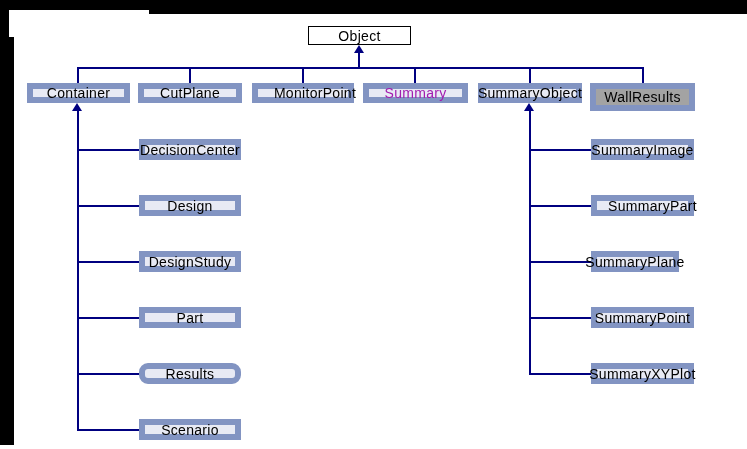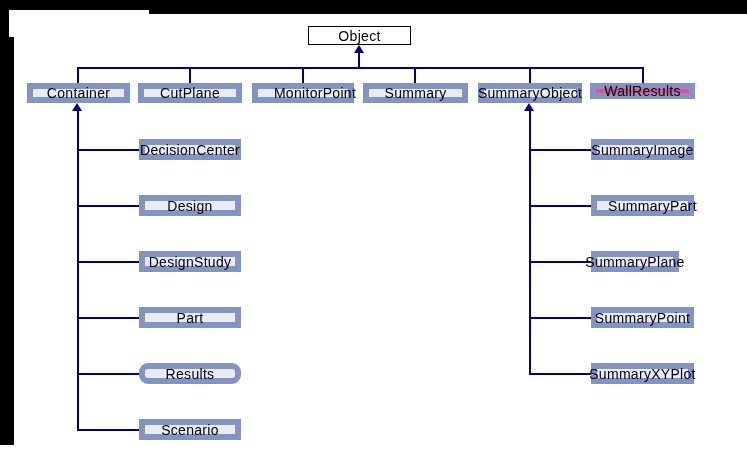--- a/index.html
+++ b/index.html
@@ -78,23 +78,23 @@
     <div class="line" style="background: rgb(0, 0, 128); left: 529px; top: 261px; width: 62px; height: 2px;"></div>
     <div class="line" style="background: rgb(0, 0, 128); left: 529px; top: 317px; width: 62px; height: 2px;"></div>
     <div class="line" style="background: rgb(0, 0, 128); left: 529px; top: 373px; width: 62px; height: 2px;"></div>
     <div class="arrowhead" style="border-bottom-color: rgb(0, 0, 128); left: 354px; top: 45px;"></div>
     <div class="arrowhead" style="border-bottom-color: rgb(0, 0, 128); left: 72px; top: 103px;"></div>
     <div class="arrowhead" style="border-bottom-color: rgb(0, 0, 128); left: 524px; top: 103px;"></div>
     <div class="node root-kind" style="background: rgb(255, 255, 255); border-color: rgb(0, 0, 0); color: rgb(0, 0, 0); left: 308px; top: 26px; width: 103px; height: 19px;">Object</div>
     <div class="node class-kind" style="background: rgb(232, 234, 244); border-color: rgb(130, 148, 194); color: rgb(0, 0, 0); left: 27px; top: 83px; width: 103px; height: 20px;">Container</div>
     <div class="node class-kind" style="background: rgb(232, 234, 244); border-color: rgb(130, 148, 194); color: rgb(0, 0, 0); left: 138px; top: 83px; width: 104px; height: 20px;">CutPlane</div>
     <div class="node class-kind" style="background: rgb(232, 234, 244); border-color: rgb(130, 148, 194); color: rgb(0, 0, 0); left: 252px; top: 83px; width: 102px; height: 20px; padding-left: 24px;">MonitorPoint</div>
-    <div class="node class-kind" style="background: rgb(232, 234, 244); border-color: rgb(130, 148, 194); color: #000000; left: 363px; top: 83px; width: 105px; height: 20px;">Summary</div>
+    <div class="node class-kind" style="background: rgb(232, 234, 244); border-color: rgb(130, 148, 194); color: #a21caf; left: 363px; top: 83px; width: 105px; height: 20px;">Summary</div>
     <div class="node class-kind" style="background: rgb(232, 234, 244); border-color: rgb(130, 148, 194); color: rgb(0, 0, 0); left: 478px; top: 83px; width: 104px; height: 20px;">SummaryObject</div>
-    <div class="node class-kind" style="background: #ec4899; border-color: rgb(130, 148, 194); color: rgb(0, 0, 0); left: 590px; top: 83px; width: 105px; height: 16px;">WallResults</div>
+    <div class="node class-kind" style="background: #a3a3a3; border-color: rgb(130, 148, 194); color: rgb(0, 0, 0); left: 590px; top: 83px; width: 105px; height: 28px;">WallResults</div>
     <div class="node class-kind" style="background: rgb(232, 234, 244); border-color: rgb(130, 148, 194); color: rgb(0, 0, 0); left: 139px; top: 139px; width: 102px; height: 21px;">DecisionCenter</div>
     <div class="node class-kind" style="background: rgb(232, 234, 244); border-color: rgb(130, 148, 194); color: rgb(0, 0, 0); left: 139px; top: 195px; width: 102px; height: 21px;">Design</div>
     <div class="node class-kind" style="background: rgb(232, 234, 244); border-color: rgb(130, 148, 194); color: rgb(0, 0, 0); left: 139px; top: 307px; width: 102px; height: 21px;">Part</div>
     <div class="node class-kind" style="background: rgb(232, 234, 244); border-color: rgb(130, 148, 194); color: rgb(0, 0, 0); left: 139px; top: 251px; width: 102px; height: 21px;">DesignStudy</div>
     <div class="node class-kind" style="background: rgb(232, 234, 244); border-color: rgb(130, 148, 194); color: rgb(0, 0, 0); left: 139px; top: 363px; width: 102px; height: 21px; border-radius: 9px;">Results</div>
     <div class="node class-kind" style="background: rgb(232, 234, 244); border-color: rgb(130, 148, 194); color: rgb(0, 0, 0); left: 139px; top: 419px; width: 102px; height: 21px;">Scenario</div>
     <div class="node class-kind" style="background: rgb(232, 234, 244); border-color: rgb(130, 148, 194); color: rgb(0, 0, 0); left: 591px; top: 139px; width: 103px; height: 21px;">SummaryImage</div>
     <div class="node class-kind" style="background: rgb(232, 234, 244); border-color: rgb(130, 148, 194); color: rgb(0, 0, 0); left: 591px; top: 195px; width: 103px; height: 21px; padding-left: 20px;">SummaryPart</div>
     <div class="node class-kind" style="background: rgb(232, 234, 244); border-color: rgb(130, 148, 194); color: rgb(0, 0, 0); left: 591px; top: 251px; width: 88px; height: 21px;">SummaryPlane</div>
     <div class="node class-kind" style="background: rgb(232, 234, 244); border-color: rgb(130, 148, 194); color: rgb(0, 0, 0); left: 591px; top: 307px; width: 103px; height: 21px;">SummaryPoint</div>

